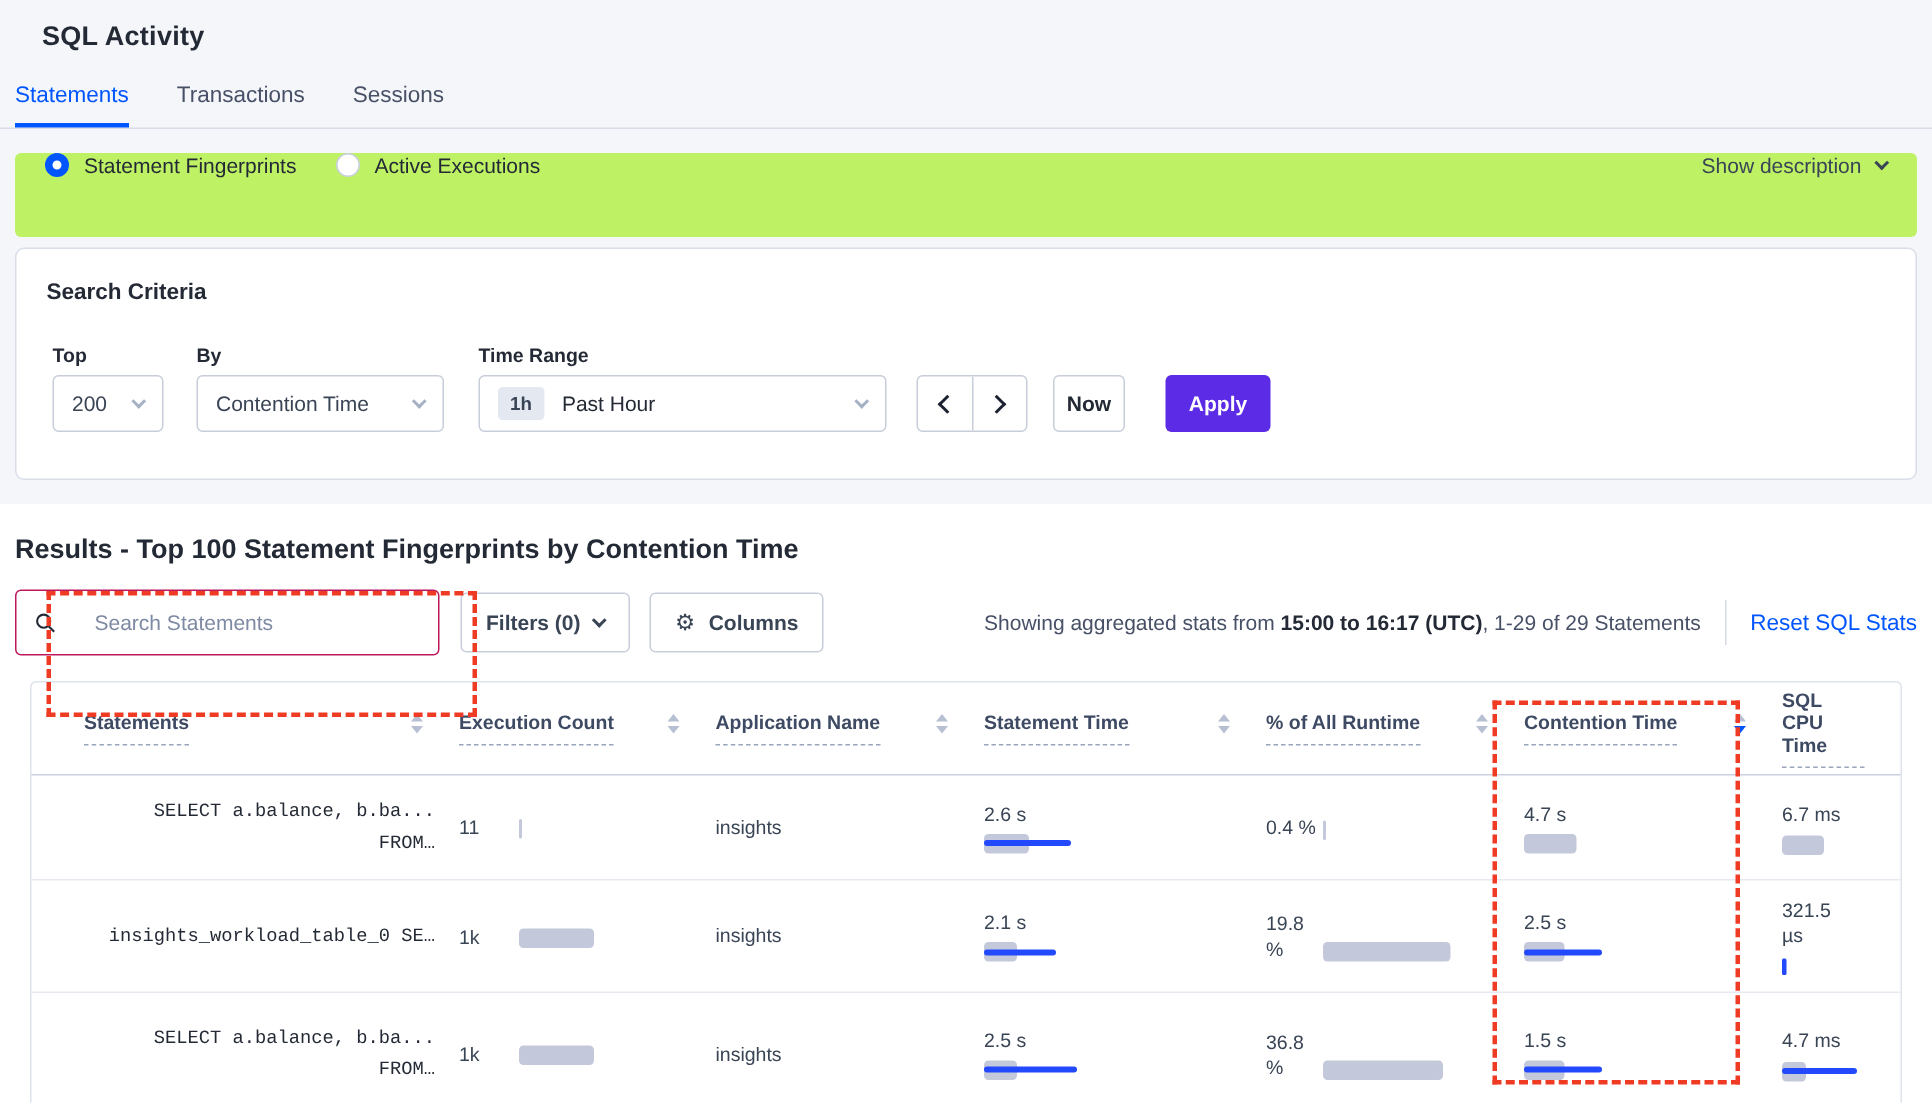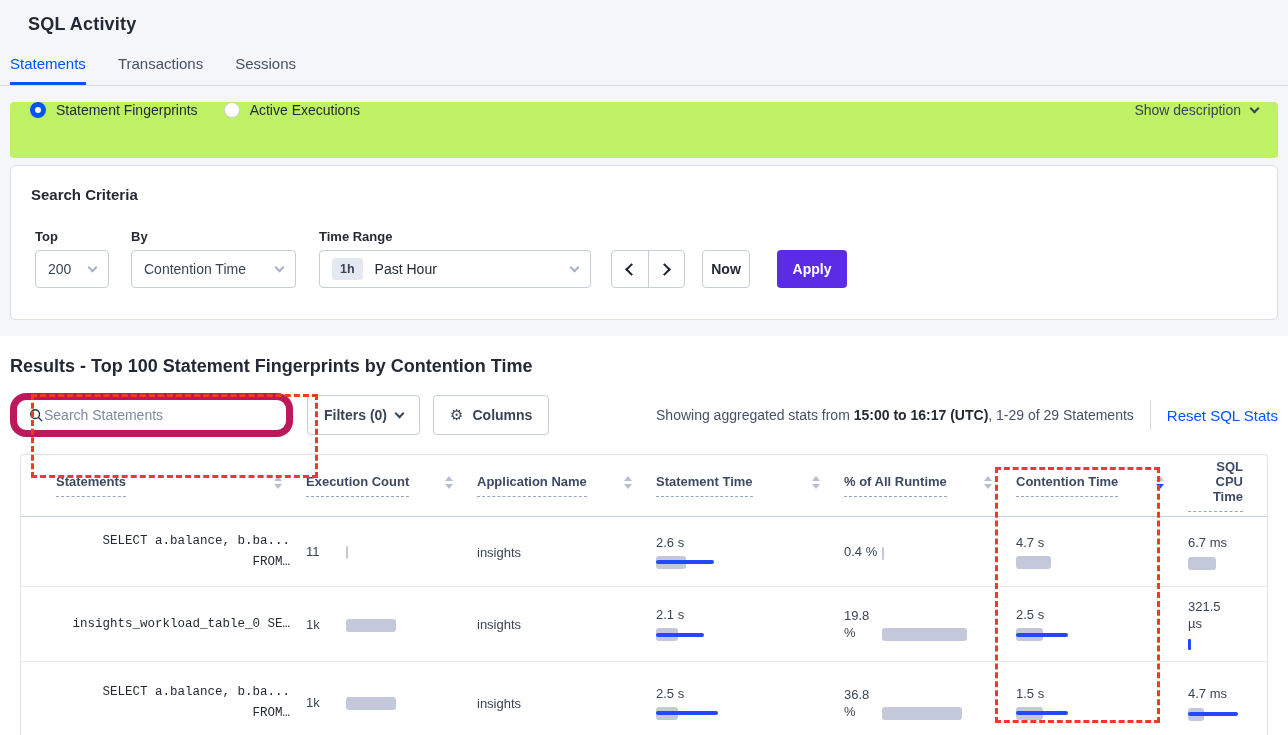--- a/index.html
+++ b/index.html
@@ -50,22 +50,22 @@
     border-radius:4px; background:#fff; font-size:14px; font-weight:700; color:#242A35;
     display:flex; align-items:center; justify-content:center; cursor:pointer; }
   .apply-btn { margin-left:27px; height:38px; width:70px; border-radius:4px;
     background:#5C2BE6; color:#fff; font-size:14px; font-weight:700;
     display:flex; align-items:center; justify-content:center; cursor:pointer; border:none; }
 
   
   .results-area { padding:20px 10px 0; background:#fff; }
   .results-heading { font-size:18px; font-weight:700; color:#242A35; }
   .toolbar { display:flex; align-items:center; margin-top:16px; }
-  .search-box { width:283px; height:44px; border:7px solid #be185d; border-radius:16px;
-    display:flex; align-items:center; padding:0 12px; gap:1px; background:#fff; }
+  .search-box { width:283px; height:44px; border:1px solid #be185d; border-radius:4px;
+    display:flex; align-items:center; padding:0 12px; gap:26px; background:#fff; }
   .search-box input { border:none; outline:none; flex:1; font-size:14px; color:#394455;
     font-family:"Liberation Sans", sans-serif; }
   .search-box input::placeholder { color:#7E8AA3; }
   .tool-btn { height:40px; border:1px solid #C7CDD9; border-radius:4px; background:#fff;
     display:flex; align-items:center; gap:9px; padding:0 16px; font-size:14px;
     font-weight:700; color:#394455; cursor:pointer; }
   .filters-btn { margin-left:14px; }
   .columns-btn { margin-left:13px; }
   .gear { font-family:"DejaVu Sans", sans-serif; font-size:15px; font-weight:400; color:#394455; }
   .stats-text { margin-left:auto; font-size:14px; color:#475066; white-space:nowrap; }
@@ -75,21 +75,21 @@
 
   
   .table-card { margin:17px 10px 0; border:1px solid #DDE2EB; border-bottom:none;
     border-radius:4px 4px 0 0; background:#fff; }
   .thead, .trow { display:grid;
     grid-template-columns:285px 171px 179px 188px 172px 172px minmax(0,1fr); }
   .thead { height:62px; align-items:center; border-bottom:1px solid #C9D1DE; }
   .th { display:flex; align-items:center; justify-content:space-between; padding-right:24px; }
   .th:first-child { padding-left:35px; }
   .th-label { font-size:13px; font-weight:700; color:#3E4A63;
-    border-bottom:1px dashed #9AA5BB; padding-bottom:7px;text-align:right; }
+    border-bottom:1px dashed #9AA5BB; padding-bottom:7px; }
   .sort { display:flex; flex-direction:column; gap:3px; cursor:pointer; margin-top:-7px; }
   .tri-up { width:0; height:0; border-left:4px solid transparent; border-right:4px solid transparent;
     border-bottom:5px solid #B6C0D2; }
   .tri-down { width:0; height:0; border-left:4px solid transparent; border-right:4px solid transparent;
     border-top:5px solid #B6C0D2; }
   .tri-down.sorted { border-top-color:#0055FF; }
 
   .trow { align-items:center; border-bottom:1px solid #E7EAF1; }
   .trow:nth-child(2) { min-height:70px; }
   .trow:nth-child(3) { min-height:75px; }

